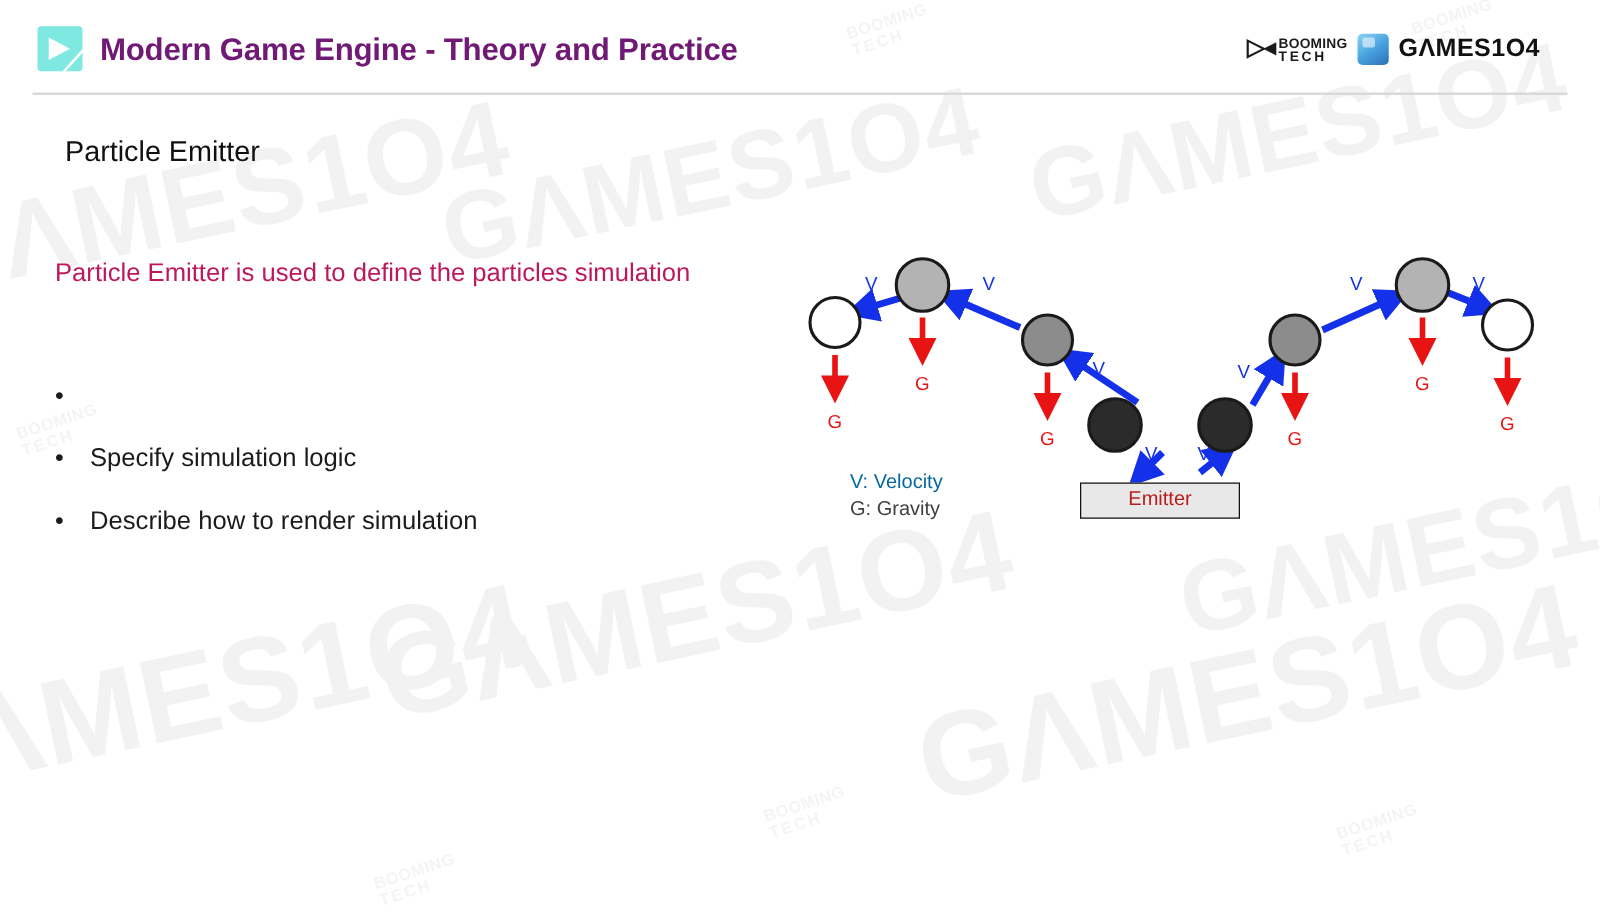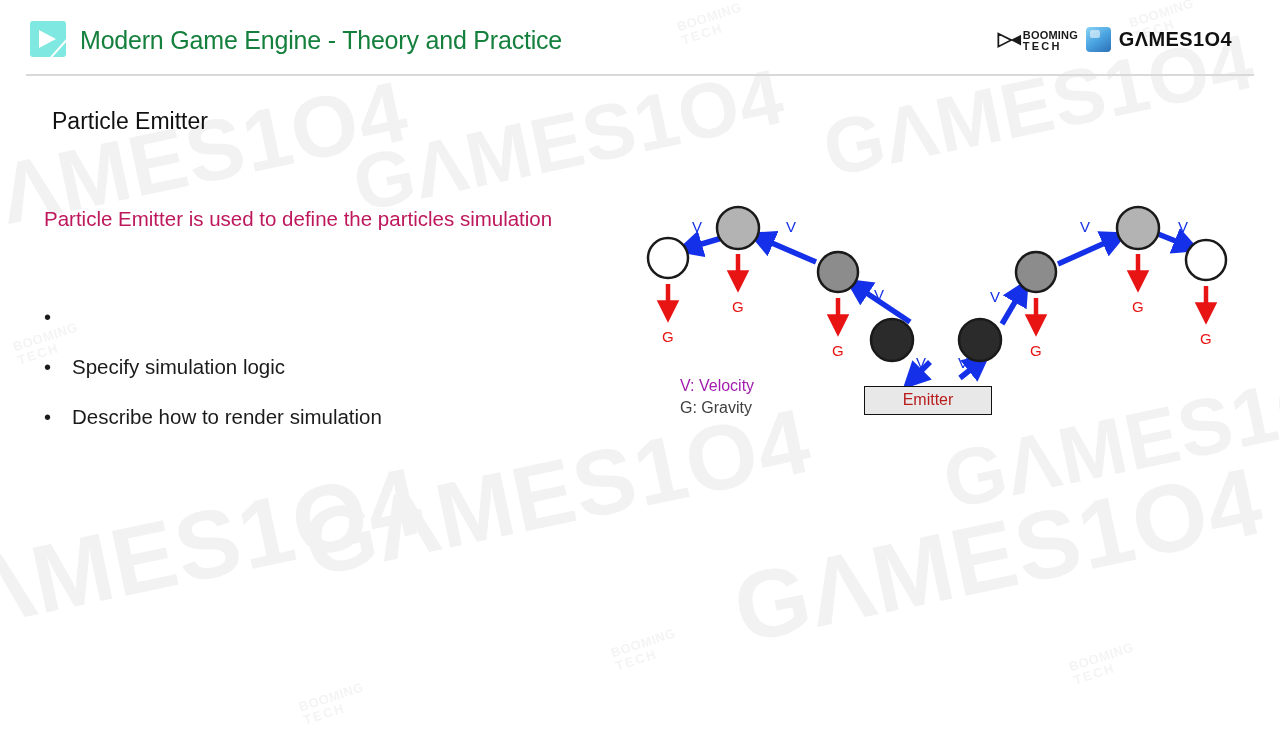--- a/index.html
+++ b/index.html
@@ -83,22 +83,22 @@
     width: 26px;
     height: 26px;
     border-right: 2px solid #ffffff;
     transform: rotate(42deg);
   }
   .header-title {
     position: absolute;
     left: 80px;
     top: 26px;
     font-size: 25px;
-    font-weight: normal;
-    color: #15803d;
+    font-weight: bold;
+    color: #701a75;
     letter-spacing: -0.2px;
   }
 
   .booming-logo {
     position: absolute;
     right: 202px;
     top: 30px;
     display: flex;
     align-items: flex-start;
     color: #1a1a1a;
@@ -199,21 +199,21 @@
     z-index: 3;
   }
   .legend {
     position: absolute;
     left: 680px;
     top: 375px;
     font-size: 16px;
     line-height: 22px;
     z-index: 3;
   }
-  .legend .v { color: #a21caf; }
+  .legend .v { color: #0369a1; }
   .legend .g { color: #404040; }
   .emitter-box {
     position: absolute;
     left: 864px;
     top: 386px;
     width: 126px;
     height: 27px;
     background: #e8e8e8;
     border: 1.5px solid #111111;
     color: #b91c1c;

